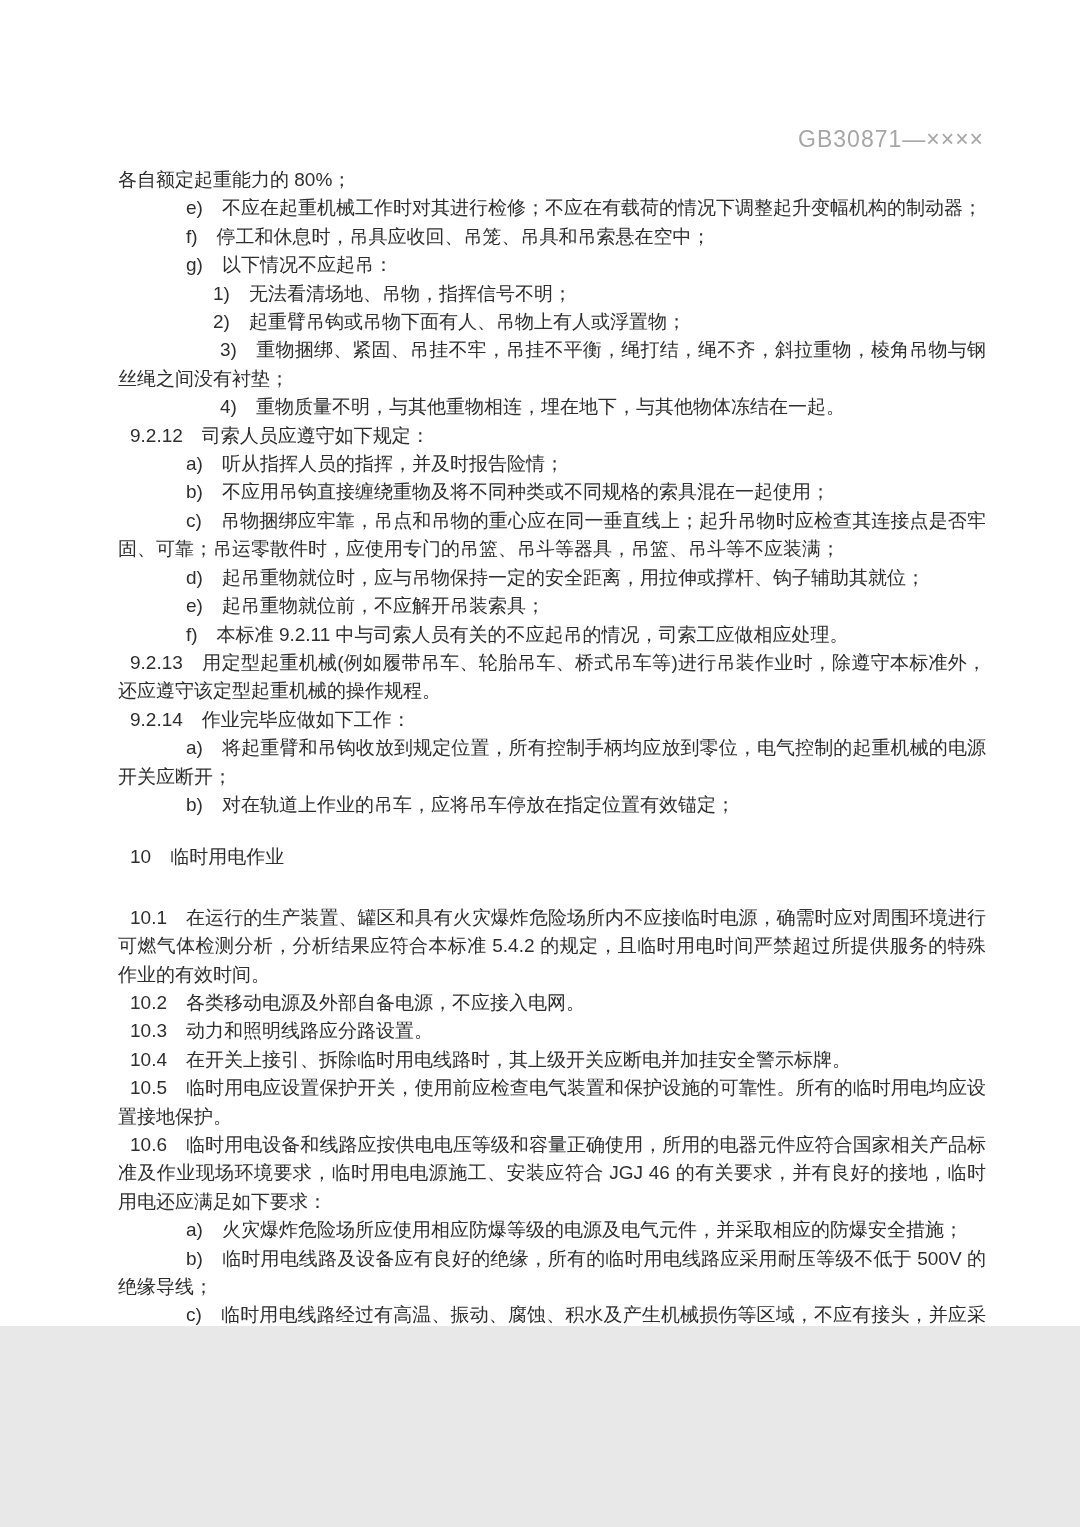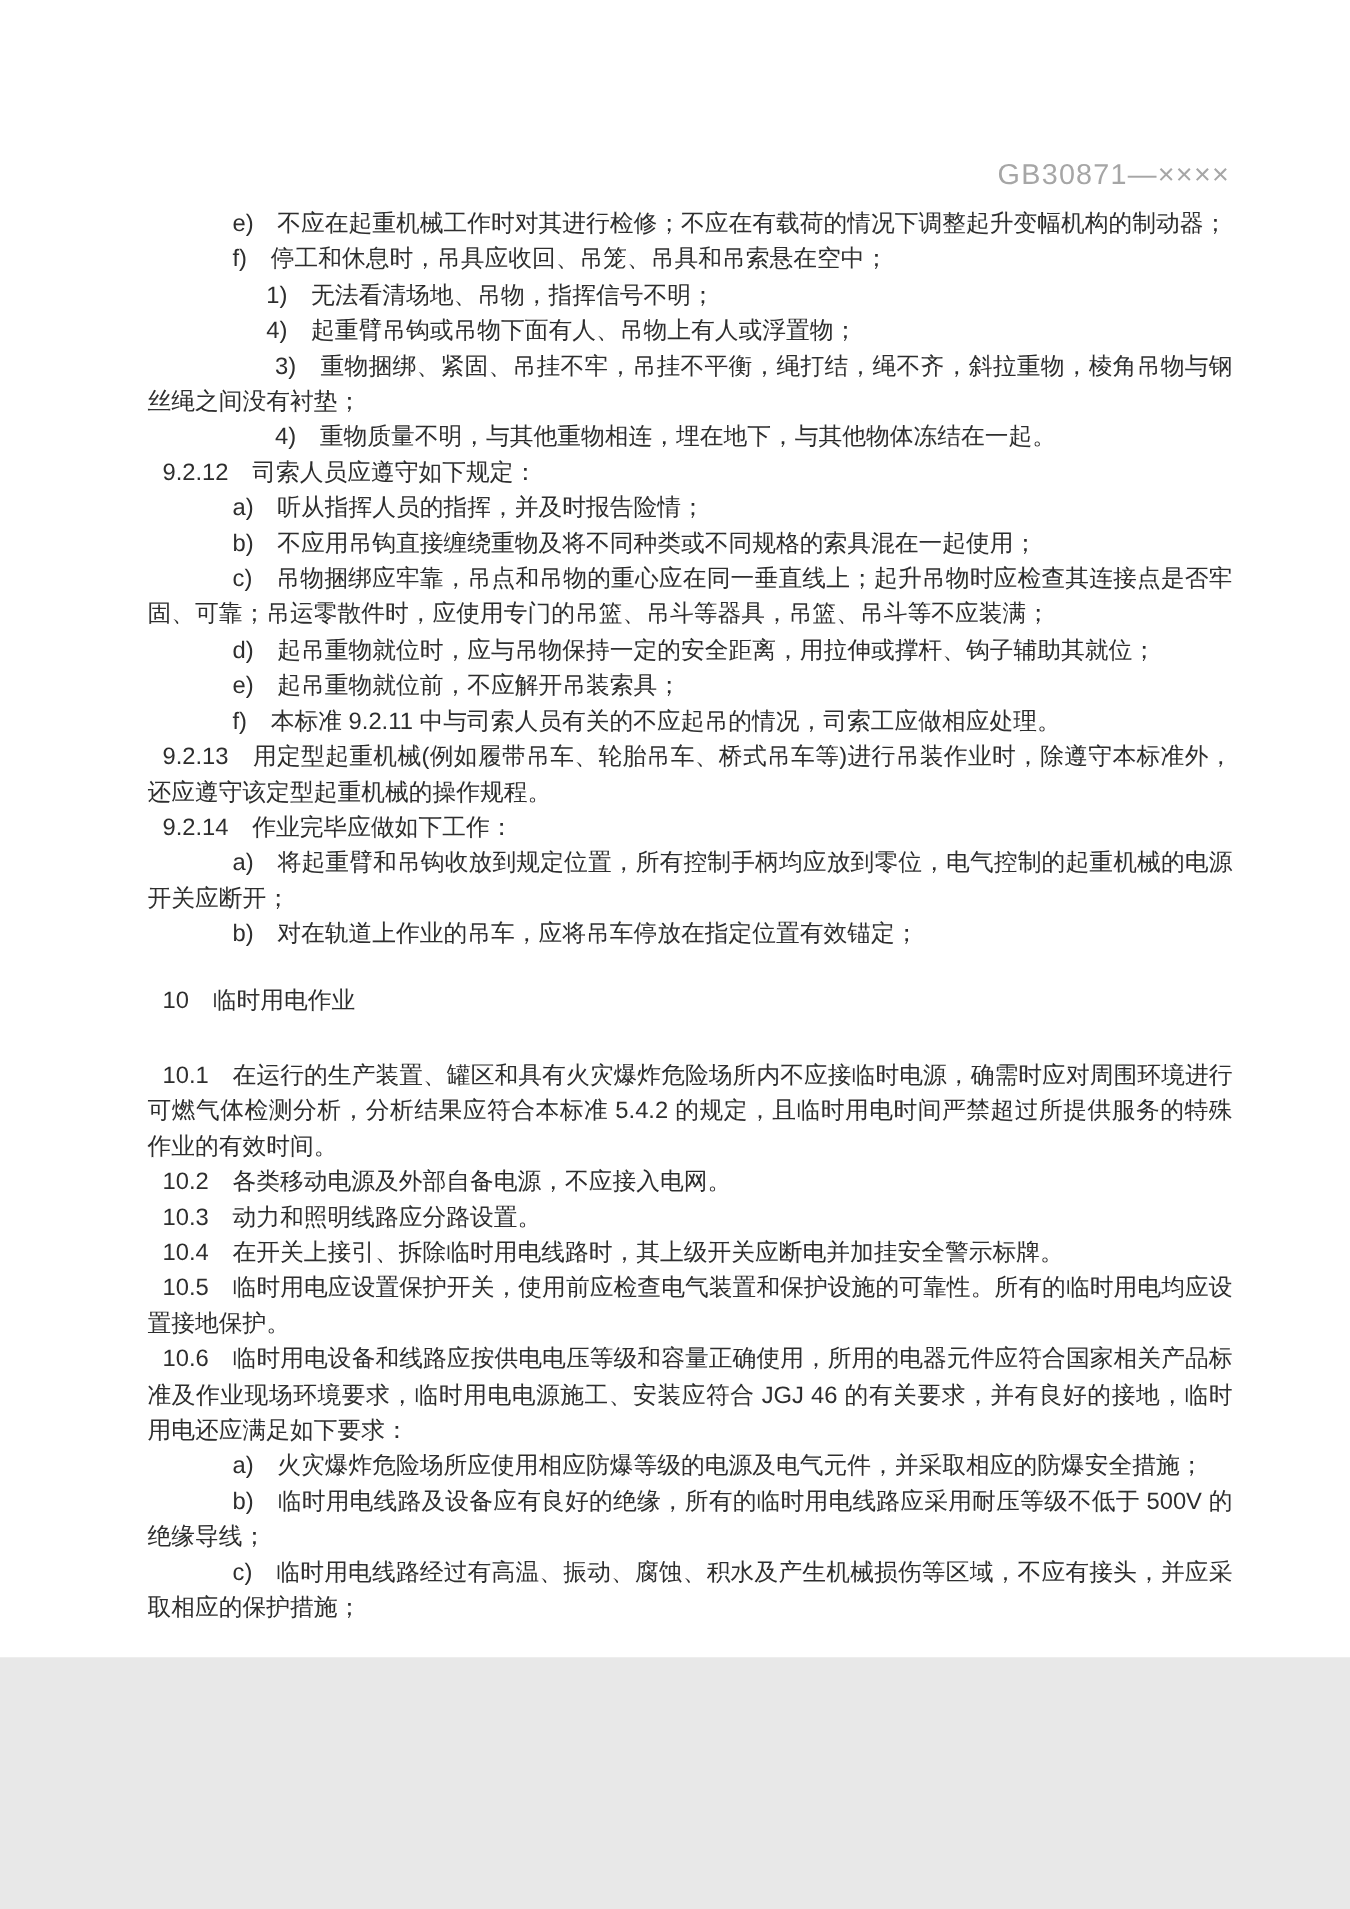--- a/index.html
+++ b/index.html
@@ -45,24 +45,26 @@
     color:#9a9a9a;
   }
 </style>
 </head>
 <body>
 
 <div class="page">
   <div class="header-right">GB30871—××××</div>
 
   <div class="doc-body">
+      <div class="para body">各自额定起重能力的 80%；</div>
       <div class="para letter">e)　不应在起重机械工作时对其进行检修；不应在有载荷的情况下调整起升变幅机构的制动器；</div>
       <div class="para letter">f)　停工和休息时，吊具应收回、吊笼、吊具和吊索悬在空中；</div>
+      <div class="para letter">g)　以下情况不应起吊：</div>
       <div class="para number">1)　无法看清场地、吊物，指挥信号不明；</div>
-      <div class="para number">4)　起重臂吊钩或吊物下面有人、吊物上有人或浮置物；</div>
+      <div class="para number">2)　起重臂吊钩或吊物下面有人、吊物上有人或浮置物；</div>
       <div class="para number2">3)　重物捆绑、紧固、吊挂不牢，吊挂不平衡，绳打结，绳不齐，斜拉重物，棱角吊物与钢丝绳之间没有衬垫；</div>
       <div class="para number2">4)　重物质量不明，与其他重物相连，埋在地下，与其他物体冻结在一起。</div>
       <div class="para clause">9.2.12　司索人员应遵守如下规定：</div>
       <div class="para letter">a)　听从指挥人员的指挥，并及时报告险情；</div>
       <div class="para letter">b)　不应用吊钩直接缠绕重物及将不同种类或不同规格的索具混在一起使用；</div>
       <div class="para letter">c)　吊物捆绑应牢靠，吊点和吊物的重心应在同一垂直线上；起升吊物时应检查其连接点是否牢固、可靠；吊运零散件时，应使用专门的吊篮、吊斗等器具，吊篮、吊斗等不应装满；</div>
       <div class="para letter">d)　起吊重物就位时，应与吊物保持一定的安全距离，用拉伸或撑杆、钩子辅助其就位；</div>
       <div class="para letter">e)　起吊重物就位前，不应解开吊装索具；</div>
       <div class="para letter">f)　本标准 9.2.11 中与司索人员有关的不应起吊的情况，司索工应做相应处理。</div>
       <div class="para clause">9.2.13　用定型起重机械(例如履带吊车、轮胎吊车、桥式吊车等)进行吊装作业时，除遵守本标准外，还应遵守该定型起重机械的操作规程。</div>

